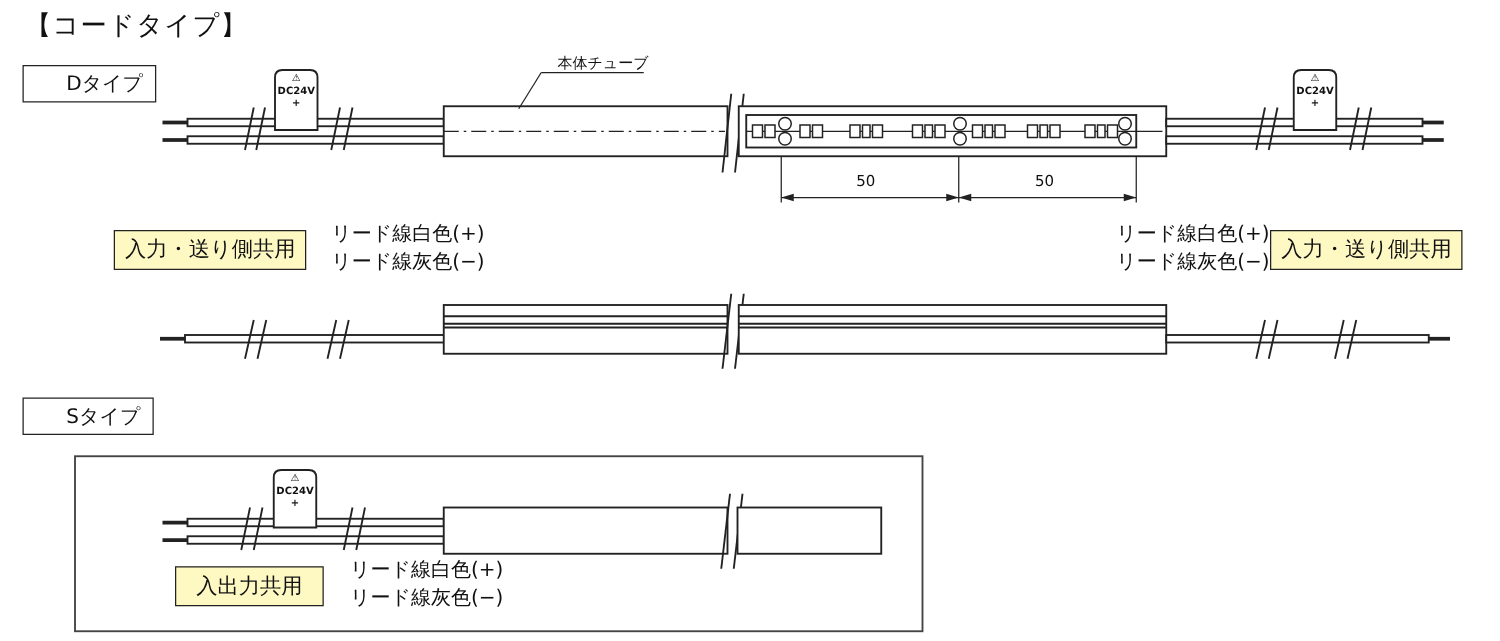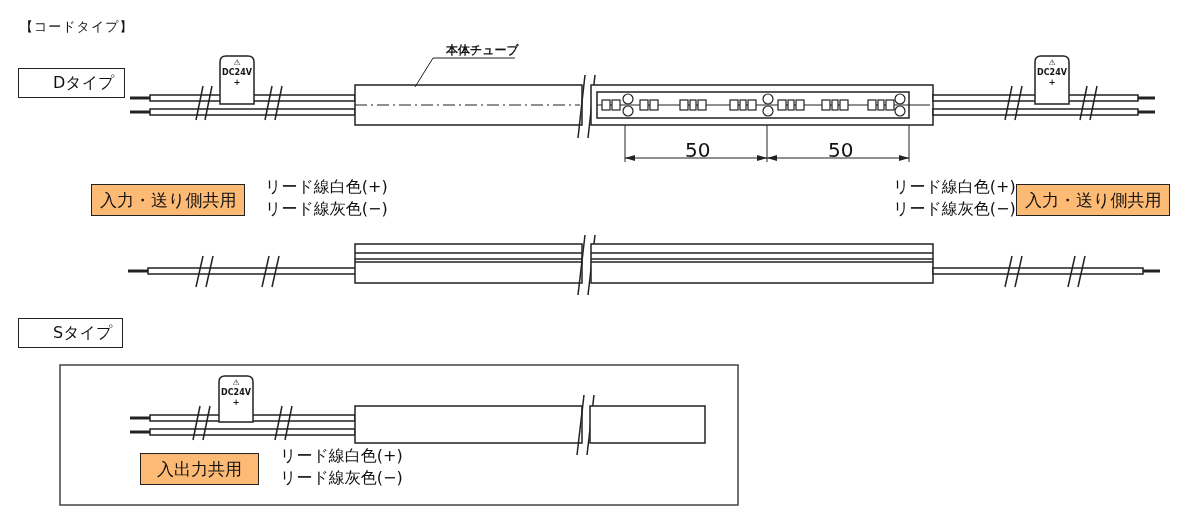--- a/index.html
+++ b/index.html
@@ -1,31 +1,31 @@
 <!DOCTYPE html>
 <html><head>
 <meta charset="utf-8">
 <style>
   html,body{margin:0;padding:0;background:#fff;}
   body{width:1200px;height:513px;position:relative;overflow:hidden;font-family:"DejaVu Sans","Liberation Sans",sans-serif;color:#111;}
   .abs{position:absolute;}
-  .title{left:20px;top:18px;font-size:13px;letter-spacing:1px;}
+  .title{left:20px;top:6px;font-size:21px;letter-spacing:1px;}
   .typebox{border:1.5px solid #222;font-size:16px;padding:0 10px;height:28px;line-height:28px;background:#fff;}
-  .labelbox{border:1.5px solid #222;font-size:17px;padding:0 8px;height:30px;line-height:30px;background:#fdba74;}
+  .labelbox{border:1.5px solid #222;font-size:17px;padding:0 8px;height:30px;line-height:30px;background:#fef9c3;}
   .lead{font-size:16px;line-height:22px;}
-  .dim{font-size:20px;}
+  .dim{font-size:12px;}
   .callout{font-size:12px;}
   svg{position:absolute;left:0;top:0;}
 </style>
 </head>
 <body>
 
 <div class="abs title">【コードタイプ】</div>
 
-<div class="abs typebox" style="left:18px;top:68px;padding-left:34px;">Dタイプ</div>
+<div class="abs typebox" style="left:18px;top:52px;padding-left:34px;">Dタイプ</div>
 
 <svg width="1200" height="513">
   <g stroke="#222" stroke-width="1.5" fill="none">
 
     <line x1="130" y1="98" x2="150" y2="98" stroke-width="3"></line>
     <line x1="130" y1="112" x2="150" y2="112" stroke-width="3"></line>
     <rect x="150" y="95" width="205" height="6" fill="#fff"></rect>
     <rect x="150" y="109" width="205" height="6" fill="#fff"></rect>
 
     <line x1="196" y1="120" x2="203" y2="86"></line>
@@ -141,21 +141,21 @@
   <div>⚠</div>
   <div>DC24V</div>
   <div>+</div>
 </div>
 <div class="abs" style="left:219px;top:378px;width:34px;text-align:center;font-size:8px;font-weight:bold;line-height:10px;">
   <div>⚠</div>
   <div>DC24V</div>
   <div>+</div>
 </div>
 
-<div class="abs callout" style="left:446px;top:42px;font-weight:bold;">本体チューブ</div>
+<div class="abs callout" style="left:446px;top:42px;">本体チューブ</div>
 <div class="abs dim" style="left:685px;top:138px;">50</div>
 <div class="abs dim" style="left:828px;top:138px;">50</div>
 
 <div class="abs labelbox" style="left:91px;top:184px;">入力・送り側共用</div>
 <div class="abs lead" style="left:265px;top:176px;">
   <div>リード線白色(+)</div>
   <div>リード線灰色(−)</div>
 </div>
 <div class="abs lead" style="left:893px;top:176px;">
   <div>リード線白色(+)</div>

